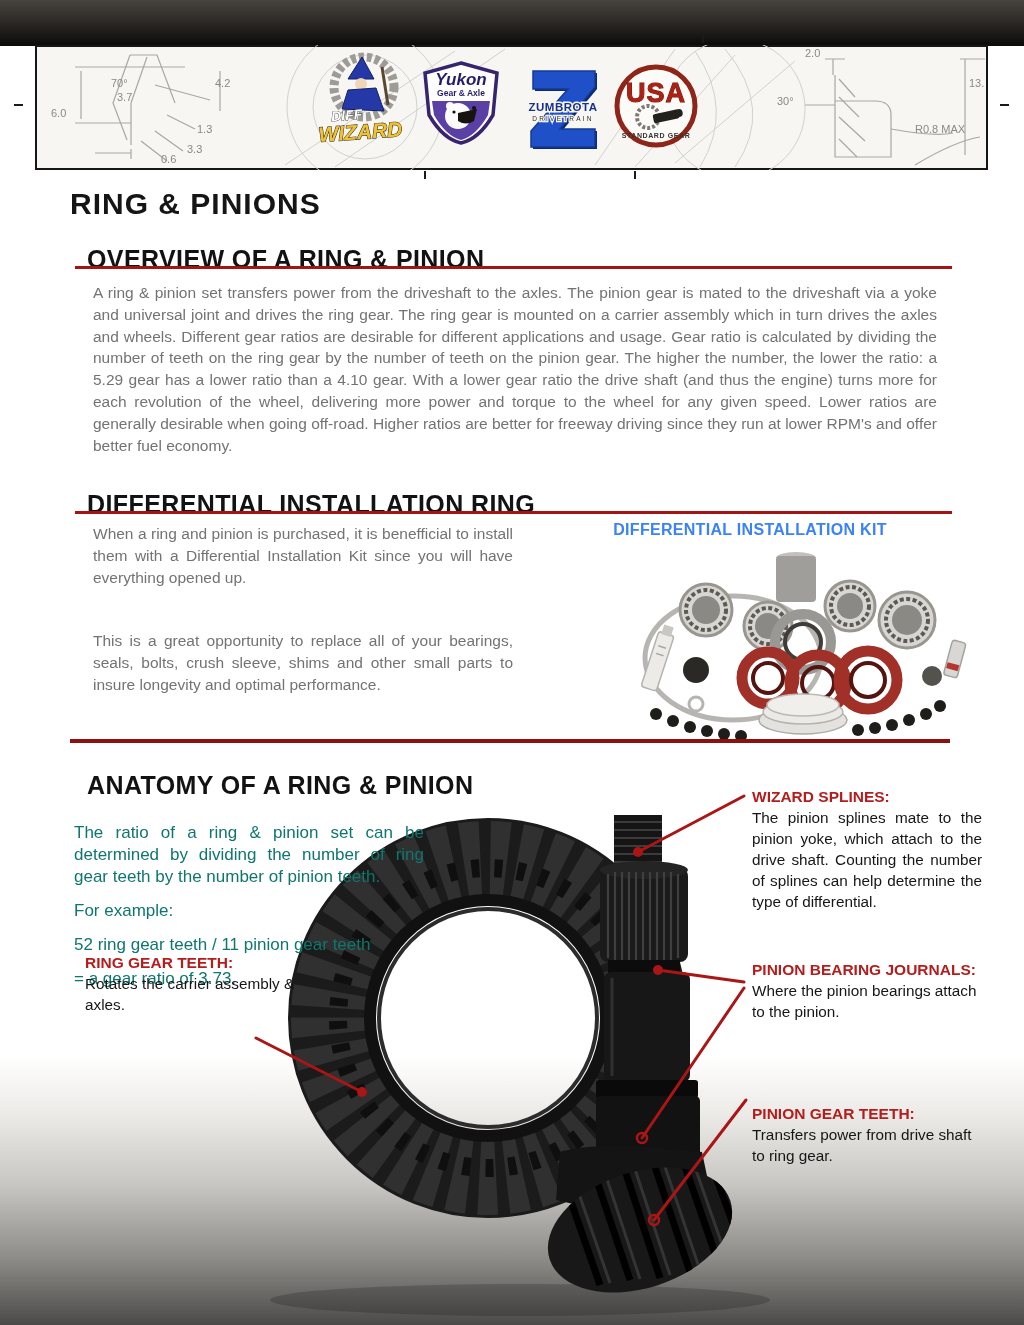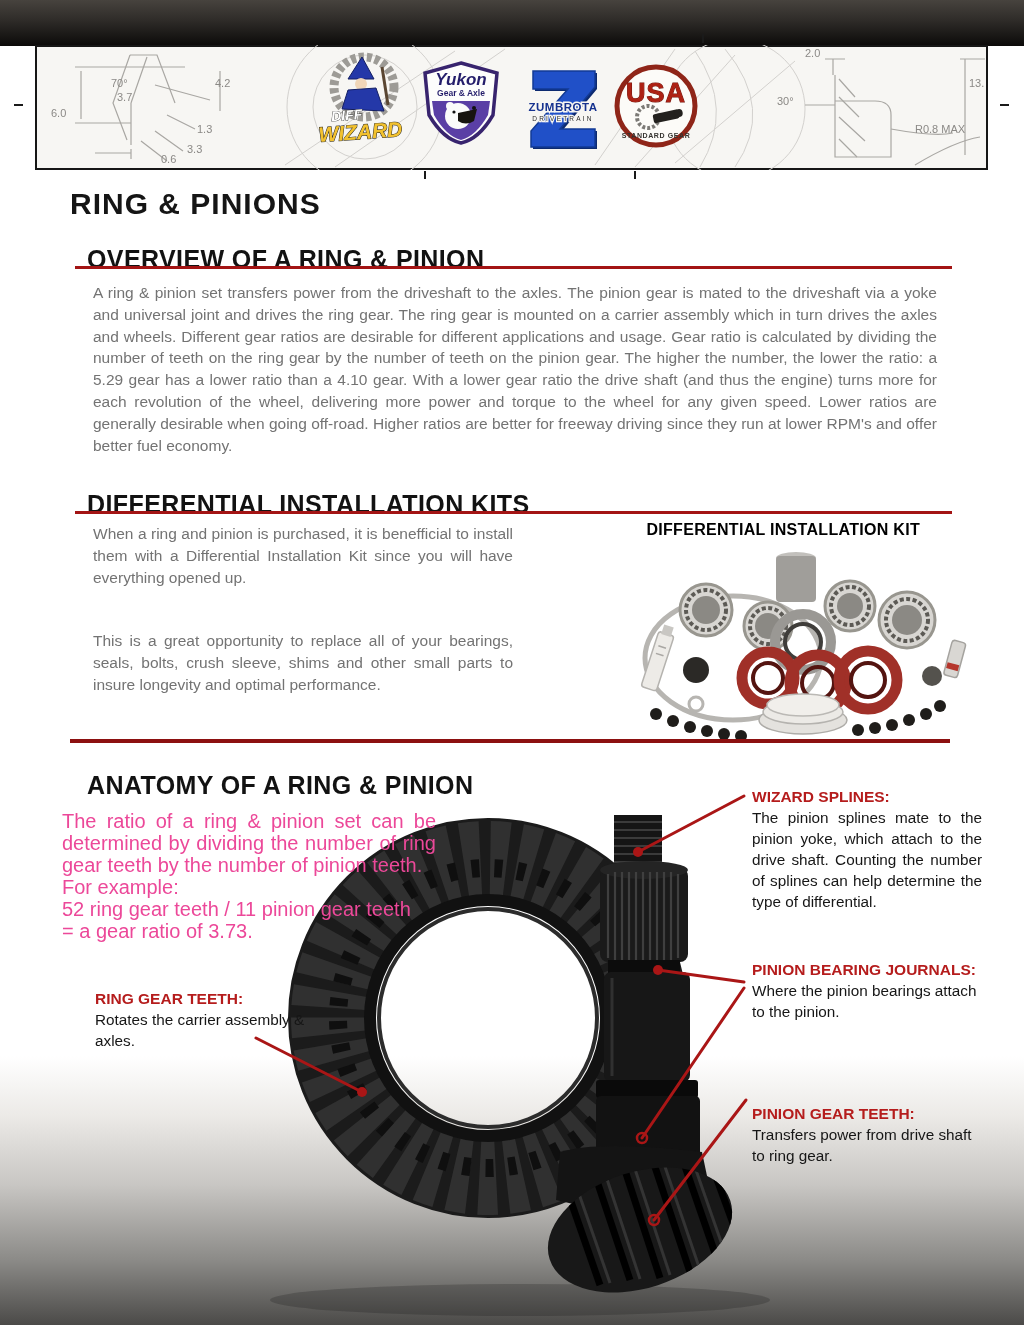--- a/index.html
+++ b/index.html
@@ -21,31 +21,31 @@
   
   .page-title{position:absolute;left:62px;top:179px;margin:8px;font-size:30px;font-weight:bold;
     letter-spacing:1px;color:#151515;z-index:2;}
   .section-head{position:absolute;margin:12px;font-size:25px;font-weight:bold;color:#121212;
     letter-spacing:0.4px;z-index:2;}
   .rule{position:absolute;height:3px;background:#a31414;z-index:2;}
   .divider{position:absolute;left:70px;top:739px;width:880px;height:4px;background:#8c1010;z-index:2;}
   
   .body-text{position:absolute;margin:0;font-size:15.5px;line-height:21.8px;color:#737373;
     text-align:justify;z-index:2;}
-  .kit-label{position:absolute;left:580px;top:521px;width:340px;margin:0;text-align:right;
-    font-size:16px;font-weight:bold;letter-spacing:0.3px;color:#000000;z-index:2;}
+  .kit-label{position:absolute;left:580px;top:521px;width:340px;margin:0;text-align:center;
+    font-size:16px;font-weight:bold;letter-spacing:0.3px;color:#3b82f6;z-index:2;}
   .kit-art{position:absolute;left:618px;top:546px;z-index:2;}
   
   .intro-block{position:absolute;left:62px;top:810px;width:374px;z-index:2;}
-  .intro-block p{margin:0;font-size:20px;line-height:22px;color:#ec4899;}
+  .intro-block p{margin:12px;font-size:17px;line-height:22px;color:#0f766e;}
   .intro-block .justify{text-align:justify;}
   .callout{position:absolute;z-index:2;font-size:15.3px;line-height:21px;color:#161616;}
   .callout .co-label{color:#b51c1c;font-weight:bold;font-size:15.5px;}
   .callout p{margin:0;}
-  .co-ring{left:85px;top:988px;width:250px;margin-left:10px;}
+  .co-ring{left:85px;top:952px;width:250px;}
   .co-splines{left:752px;top:786px;width:230px;}
   .co-splines .co-body{text-align:justify;}
   .co-journals{left:752px;top:959px;width:232px;}
   .co-gearteeth{left:752px;top:1087px;width:230px;margin-top:16px;}
   .anatomy-art{position:absolute;left:0;top:780px;z-index:1;}
   svg text{font-family:"Liberation Sans", sans-serif;}
 </style>
 </head>
 <body>
 
@@ -149,21 +149,21 @@
   <div class="reg-tick" style="left:634px;top:171px;width:1.5px;height:8px;"></div>
   <div class="reg-tick" style="left:14px;top:104px;width:9px;height:1.5px;"></div>
   <div class="reg-tick" style="left:1000px;top:104px;width:9px;height:1.5px;"></div>
 
   <h1 class="page-title">RING &amp; PINIONS</h1>
 
   <h2 class="section-head" style="left:75px;top:233px;">OVERVIEW OF A RING &amp; PINION</h2>
   <div class="rule" style="left:75px;top:266px;width:877px;"></div>
   <p class="body-text" style="left:93px;top:282px;width:844px;">A ring &amp; pinion set transfers power from the driveshaft to the axles. The pinion gear is mated to the driveshaft via a yoke and universal joint and drives the ring gear. The ring gear is mounted on a carrier assembly which in turn drives the axles and wheels. Different gear ratios are desirable for different applications and usage. Gear ratio is calculated by dividing the number of teeth on the ring gear by the number of teeth on the pinion gear. The higher the number, the lower the ratio: a 5.29 gear has a lower ratio than a 4.10 gear. With a lower gear ratio the drive shaft (and thus the engine) turns more for each revolution of the wheel, delivering more power and torque to the wheel for any given speed. Lower ratios are generally desirable when going off-road. Higher ratios are better for freeway driving since they run at lower RPM's and offer better fuel economy.</p>
 
-  <h2 class="section-head" style="left:75px;top:478px;">DIFFERENTIAL INSTALLATION KITS</h2>
+  <h2 class="section-head" style="left:75px;top:478px;">DIFFERENTIAL INSTALLATION RING</h2>
   <div class="rule" style="left:75px;top:511px;width:877px;"></div>
   <p class="body-text" style="left:93px;top:523px;width:420px;">When a ring and pinion is purchased, it is benefficial to install them with a Differential Installation Kit since you will have everything opened up.</p>
   <p class="body-text" style="left:93px;top:630px;width:420px;">This is a great opportunity to replace all of your bearings, seals, bolts, crush sleeve, shims and other small parts to insure longevity and optimal performance.</p>
   <p class="kit-label">DIFFERENTIAL INSTALLATION KIT</p>
 
   <svg class="kit-art" width="362" height="198" viewBox="0 0 362 198">
     <ellipse cx="115" cy="112" rx="88" ry="62" fill="none" stroke="#b7b5b1" stroke-width="5"></ellipse>
     <circle cx="78" cy="158" r="7" fill="none" stroke="#b7b5b1" stroke-width="3"></circle>
     <ellipse cx="178" cy="12" rx="20" ry="6" fill="#c2c0bc"></ellipse>
     <rect x="158" y="10" width="40" height="46" rx="4" fill="#a09e9a"></rect>

